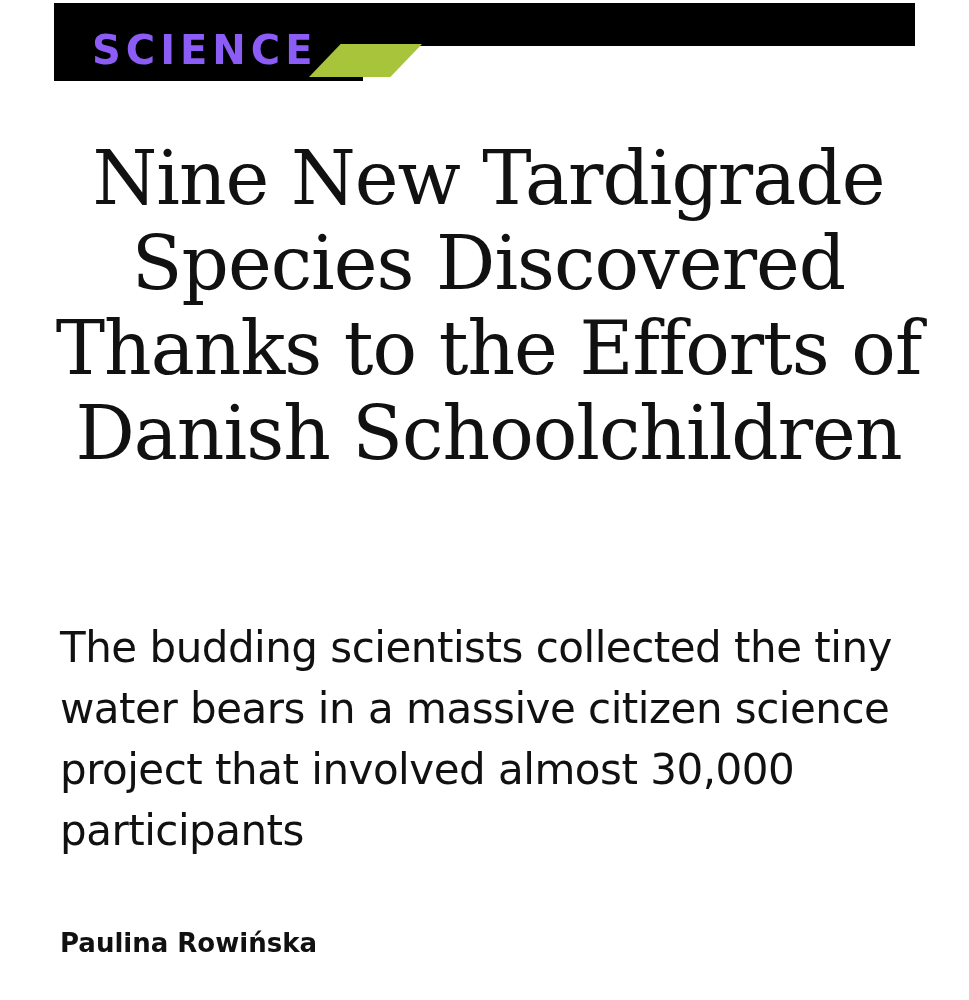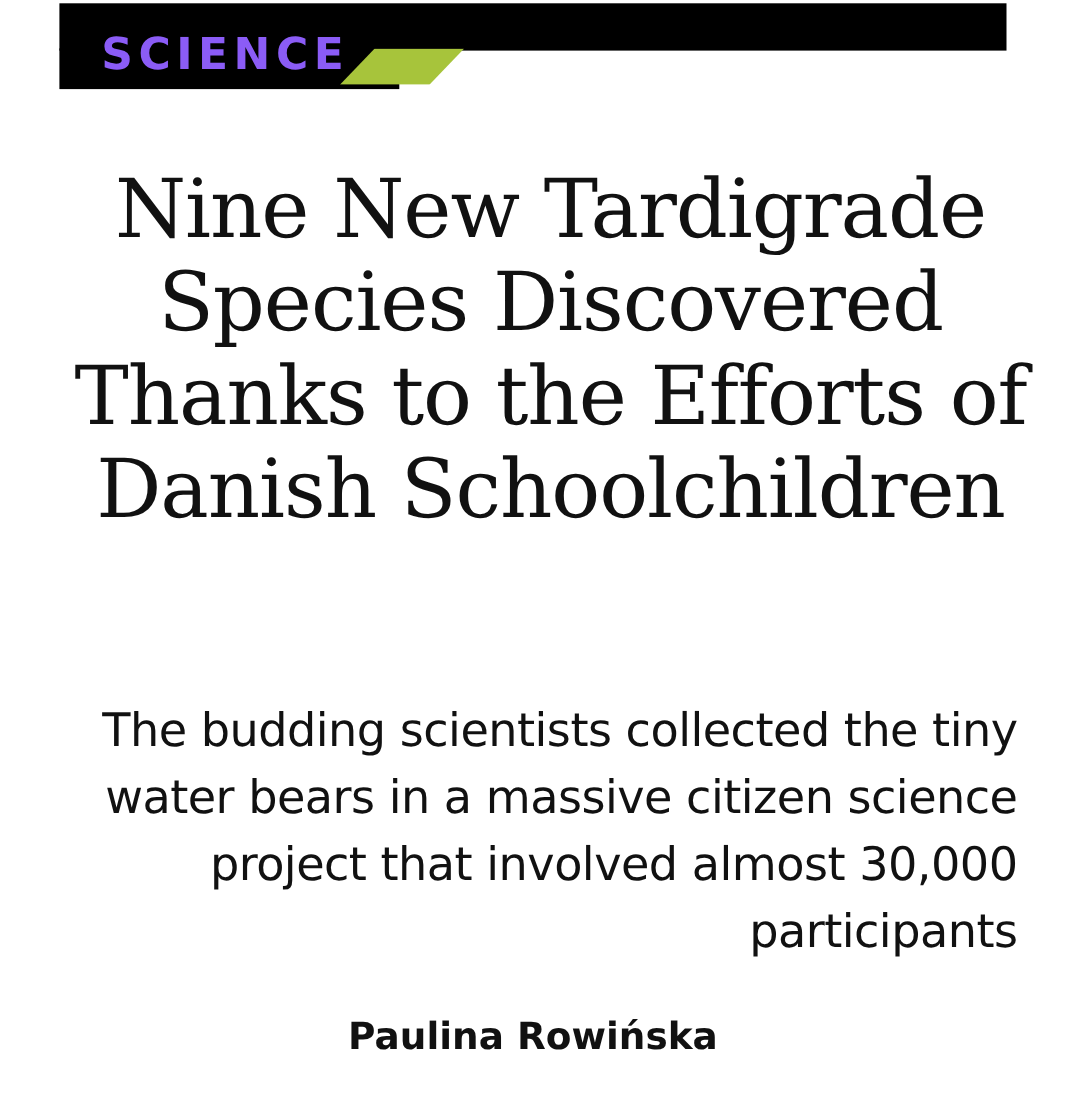--- a/index.html
+++ b/index.html
@@ -21,34 +21,34 @@
     .accent {
       position: absolute; left: 309px; top: 44px; width: 113px; height: 33px;
       background: #a7c43b;
       clip-path: polygon(28% 0, 100% 0, 72% 100%, 0 100%);
     }
     .headline {
       position: absolute; left: 40px; top: 132px; width: 889px;
       text-align: center;
       font-family: "DejaVu Serif", serif; font-weight: normal;
       font-size: 74px; line-height: 85px; color: #111111;
-      margin: 16px; letter-spacing: -1px;
+      margin: 4px; letter-spacing: -1px;
     }
     .subhead {
       position: absolute; left: 60px; top: 617px; width: 849px;
-      text-align: right;
+      text-align: left;
       font-family: "DejaVu Sans", sans-serif;
       font-size: 42px; line-height: 61px; color: #111111;
-      margin: 16px; letter-spacing: -0.5px;
+      margin: 0; letter-spacing: -0.5px;
     }
     .byline {
       position: absolute; left: 60px; top: 918px; width: 849px;
-      text-align: center;
+      text-align: left;
       font-family: "DejaVu Sans", sans-serif; font-weight: bold;
-      font-size: 34px; line-height: 50px; color: #111111;
+      font-size: 26px; line-height: 50px; color: #111111;
     }
   </style>
 </head>
 <body>
 
 <div class="banner-top"></div>
 <div class="banner-bottom"></div>
 <div class="accent"></div>
 <div class="section-label">SCIENCE</div>
 

